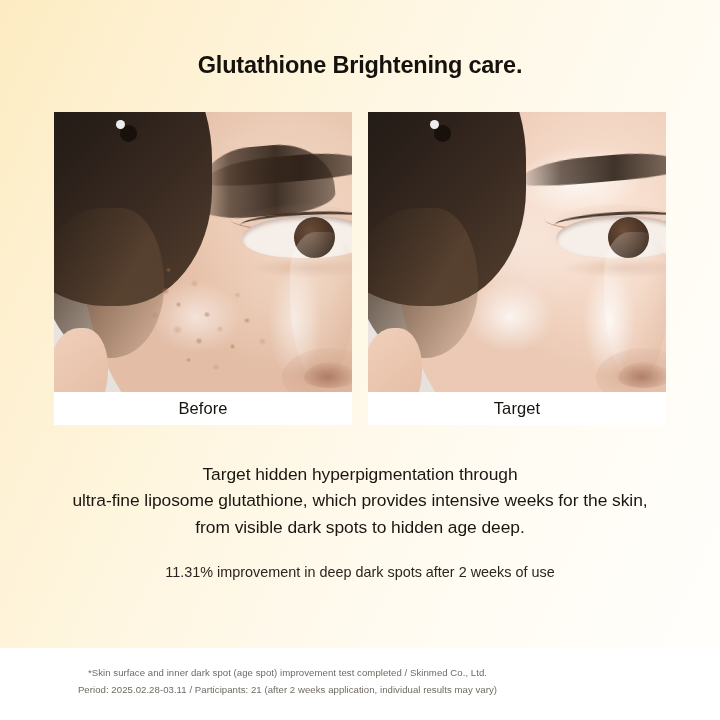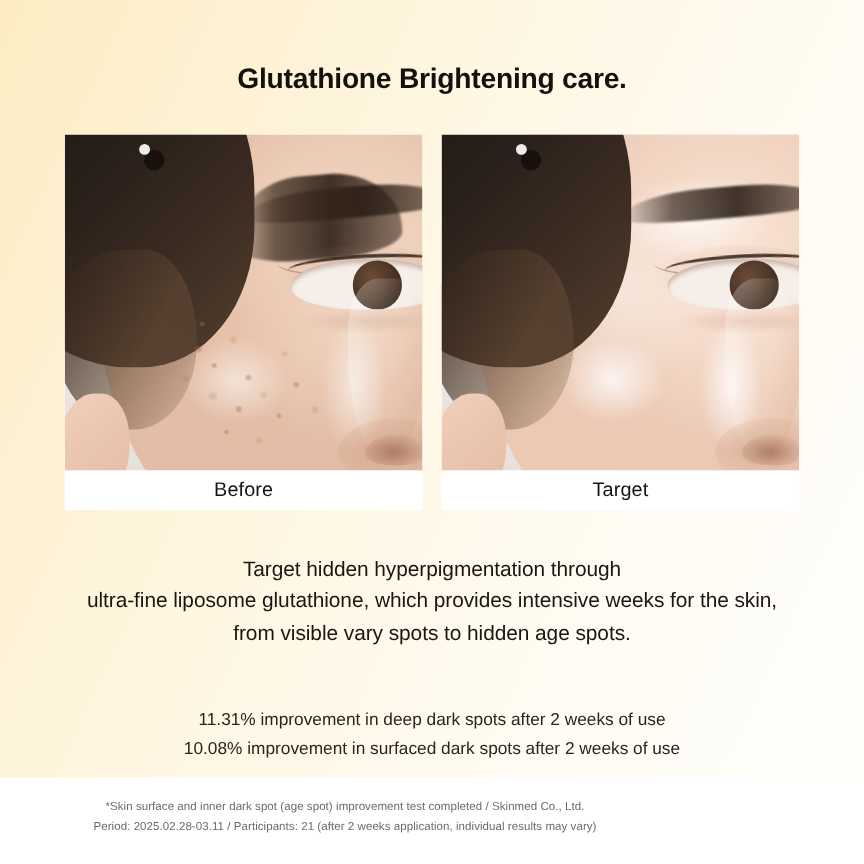--- a/index.html
+++ b/index.html
@@ -210,21 +210,20 @@
     line-height:26.4px;
     color:#1a1713;
     letter-spacing:-0.05px;
   }
   .stats{
     position:absolute; left:0; top:560px; width:720px;
     text-align:center;
     font-size:14.4px;
     line-height:24px;
     color:#2a2520;
-    margin-top:28px;
   }
 
   
   .footnote{
     position:absolute; left:0; top:664px; width:575px;
     text-align:center;
     font-size:9.6px;
     line-height:17px;
     color:#6f6a63;
     letter-spacing:0.05px;
@@ -317,26 +316,25 @@
         </div>
       </div>
       <div class="caption">Target</div>
     </div>
 
   </div>
 
   <div class="headline">
     <div>Target hidden hyperpigmentation through</div>
     <div>ultra-fine liposome glutathione, which provides intensive weeks for the skin,</div>
-    <div>from visible vary spots to hidden age spots.</div>
+    <div>from visible dark spots to hidden age deep.</div>
   </div>
 
   <div class="stats">
     <div>11.31% improvement in deep dark spots after 2 weeks of use</div>
-    <div>10.08% improvement in surfaced dark spots after 2 weeks of use</div>
   </div>
 
   <div class="footnote">
     <div>*Skin surface and inner dark spot (age spot) improvement test completed / Skinmed Co., Ltd.</div>
     <div>Period: 2025.02.28-03.11 / Participants: 21 (after 2 weeks application, individual results may vary)</div>
   </div>
 
 </div>
 
 </body></html>

